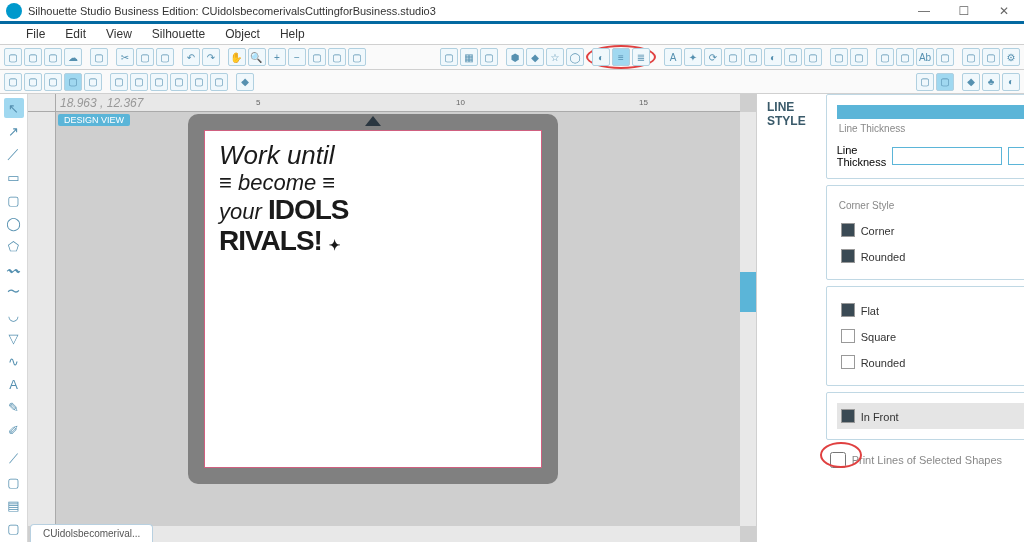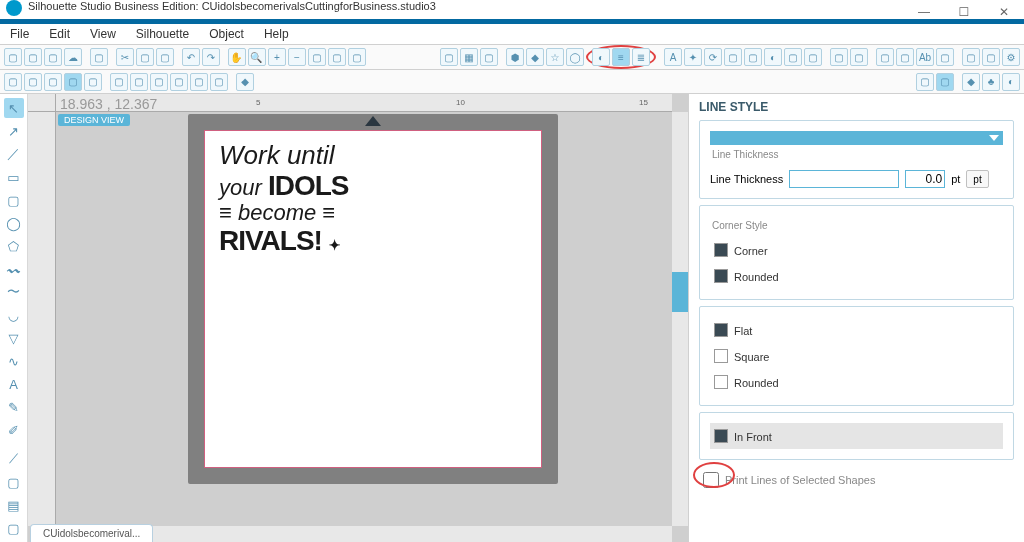--- a/index.html
+++ b/index.html
@@ -1,24 +1,24 @@
 <!DOCTYPE html>
 <html><head>
 <meta charset="utf-8">
 <style>
 * { margin: 0; padding: 0; box-sizing: border-box; font-family: "Segoe UI", Arial, sans-serif; }
 body { width: 1024px; height: 542px; background: #fff; overflow: hidden; position: relative; }
 
-.titlebar { height: 24px; display: flex; background: #fff; border-bottom: 5px solid #0369a1; padding-left: 6px; }
+.titlebar { height: 24px; display: flex; align-items: center; background: #fff; border-bottom: 3px solid #0369a1; padding-left: 6px; }
 .titlebar .app-icon { width: 16px; height: 16px; background: #0099cc; border-radius: 50%; margin-right: 6px; }
 .titlebar .title { font-size: 11px; color: #333; flex: 1; }
 .window-controls { display: flex; }
 .window-controls div { width: 40px; height: 24px; display: flex; align-items: center; justify-content: center; font-size: 12px; color: #666; }
 
-.menubar { height: 20px; display: flex; align-items: center; padding: 0 0; font-size: 12px; gap: 0; }
+.menubar { height: 20px; display: flex; align-items: center; padding: 0 16px; font-size: 12px; gap: 0; }
 .menubar span { padding: 2px 10px; color: #333; }
 
 .toolbar { height: 26px; display: flex; align-items: center; border-top: 1px solid #d0d0d0; border-bottom: 1px solid #d0d0d0; background: #fafafa; padding: 0 4px; gap: 2px; }
 .toolbar .right { margin-left: auto; display: flex; gap: 2px; align-items: center; }
 .tb-btn { width: 18px; height: 18px; border: 1px solid #b0d0e0; background: #f0f8fc; border-radius: 2px; display: inline-flex; align-items: center; justify-content: center; font-size: 10px; color: #5590b0; }
 .tb-btn.active { background: #a0d8f0; }
 .tb-sep { width: 4px; }
 .circled { border: 2px solid #e04040; border-radius: 50%; padding: 1px 4px; display: inline-flex; gap: 2px; }
 
 .toolbar2 { height: 24px; display: flex; align-items: center; border-bottom: 1px solid #d0d0d0; background: #fafafa; padding: 0 4px; gap: 2px; }
@@ -29,35 +29,35 @@
 .left-tools { width: 28px; background: #fff; border-right: 1px solid #d8d8d8; display: flex; flex-direction: column; padding: 4px 2px; gap: 3px; align-items: center; }
 .left-tools .lt { width: 20px; height: 20px; display: flex; align-items: center; justify-content: center; font-size: 13px; color: #5590b0; border-radius: 2px; }
 .left-tools .lt.hot { background: #a0d8f0; }
 
 .canvas-area { flex: 1; background: #cfcfcf; position: relative; overflow: hidden; }
 .ruler-corner { position: absolute; left: 0; top: 0; width: 28px; height: 18px; background: #e8e8e8; border-right: 1px solid #aaa; border-bottom: 1px solid #aaa; }
 .ruler-top { position: absolute; left: 28px; right: 16px; top: 0; height: 18px; background: #e8e8e8; border-bottom: 1px solid #aaa; font-size: 8px; color: #666; display: flex; align-items: center; }
 .ruler-top span { position: absolute; }
 .ruler-left { position: absolute; left: 0; top: 18px; bottom: 16px; width: 28px; background: #e8e8e8; border-right: 1px solid #aaa; }
 .design-view-tag { position: absolute; left: 30px; top: 20px; background: #5bb5d8; color: #fff; font-size: 9px; padding: 1px 6px; border-radius: 2px; }
-.coords { position: absolute; left: 32px; top: 2px; font-size: 14px; color: #999; }
-
-.mat { position: absolute; left: 160px; top: 20px; width: 370px; height: 370px; background: #808080; border-radius: 2px; padding: 16px; }
+.coords { position: absolute; left: 32px; top: 2px; font-size: 12px; color: #999; font-style: italic; }
+
+.mat { position: absolute; left: 160px; top: 20px; width: 370px; height: 370px; background: #808080; border-radius: 10px; padding: 16px; }
 .mat .arrow-up { position: absolute; left: 50%; top: 2px; transform: translateX(-50%); width: 0; height: 0; border-left: 8px solid transparent; border-right: 8px solid transparent; border-bottom: 10px solid #2a3640; }
 .page { width: 100%; height: 100%; background: #fff; border: 1px solid #d06080; position: relative; }
 .artwork { position: absolute; left: 14px; top: 10px; font-family: cursive; font-size: 22px; line-height: 1.1; color: #1a1a1a; }
 .artwork .l1 { font-family: cursive; font-size: 26px; }
 .artwork .l3, .artwork .l5 { font-weight: 900; font-family: Arial; letter-spacing: -1px; }
 
 .scroll-right { position: absolute; right: 0; top: 18px; bottom: 16px; width: 16px; background: #e8e8e8; display: flex; flex-direction: column; }
 .scroll-right .thumb { background: #5bb5d8; height: 40px; margin-top: 160px; }
 .scroll-bottom { position: absolute; left: 28px; right: 16px; bottom: 0; height: 16px; background: #e8e8e8; }
 .tab-bottom { position: absolute; left: 2px; bottom: 0; height: 18px; padding: 0 12px; background: #fff; border: 1px solid #b8d0e0; border-bottom: none; border-radius: 4px 4px 0 0; font-size: 10px; color: #555; display: flex; align-items: center; }
 
-.panel { width: 336px; background: #fff; border-left: 1px solid #d0d0d0; display: flex; flex-direction: column; overflow-y: auto; }
+.panel { width: 268px; background: #fff; border-left: 1px solid #d0d0d0; display: flex; flex-direction: row; overflow-y: auto; }
 .panel-title { font-size: 12px; font-weight: 600; color: #3a5a6a; padding: 6px 10px; }
 .panel-body { padding: 0 10px 10px 10px; display: flex; flex-direction: column; gap: 6px; }
 .p-section { border: 1px solid #c0d8e4; border-radius: 2px; padding: 10px; background: #fff; }
 .p-bar { height: 14px; background: #5bb5d8; position: relative; }
 .p-bar::after { content: ""; position: absolute; right: 4px; top: 4px; border-left: 5px solid transparent; border-right: 5px solid transparent; border-top: 6px solid #fff; }
 .p-sec-title { font-size: 10px; color: #888; padding: 4px 2px 6px; }
 .p-row { font-size: 11px; color: #333; padding: 6px 4px; display: flex; align-items: flex-end; gap: 6px; }
 .swatch { width: 14px; height: 14px; border: 1px solid #999; }
 .swatch.black { background: #3a4a54; }
 .swatch.white { background: #fff; }
@@ -212,22 +212,22 @@
     </div>
     <div class="ruler-left"></div>
     <div class="coords">18.963 , 12.367</div>
     <div class="design-view-tag">DESIGN VIEW</div>
 
     <div class="mat">
       <div class="arrow-up"></div>
       <div class="page">
         <div class="artwork">
           <div class="l1" style="font-style:italic"><span>Work until</span></div>
+          <div style="font-style:italic">≡ <span>become</span> ≡</div>
           <div><span style="font-style:italic">your</span> <span class="l3" style="font-size:28px">IDOLS</span></div>
-          <div style="font-style:italic">≡ <span>become</span> ≡</div>
           <div class="l5" style="font-size:28px"><span>RIVALS!</span> <span style="font-size:14px">✦</span></div>
         </div>
       </div>
     </div>
 
     <div class="scroll-right">
         <div class="thumb"></div>
       </div>
     <div class="scroll-bottom"></div>
     <div class="tab-bottom">

